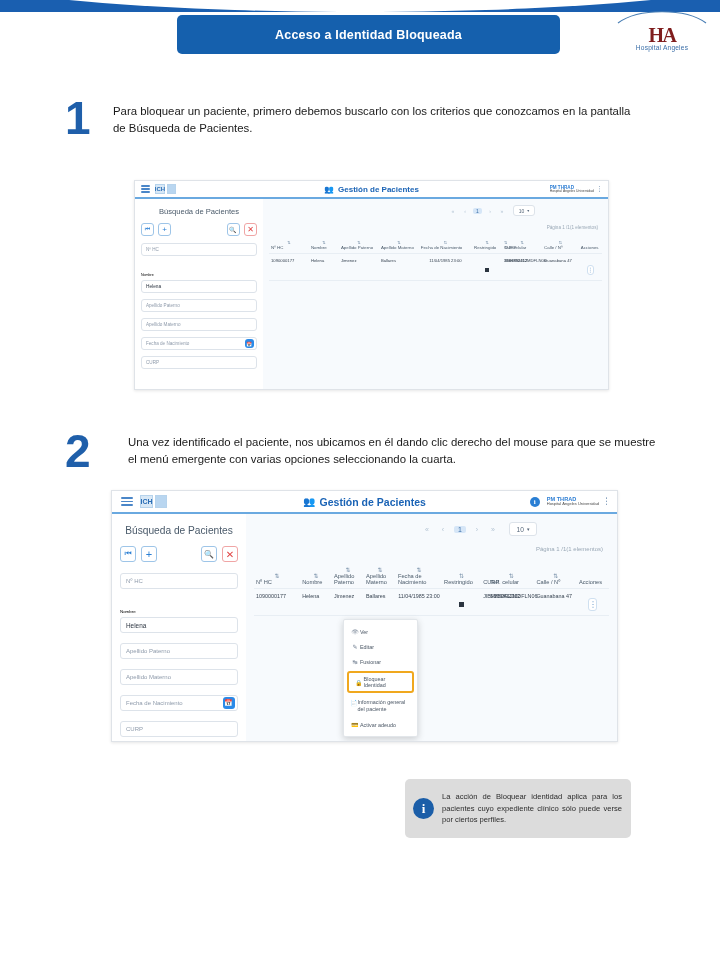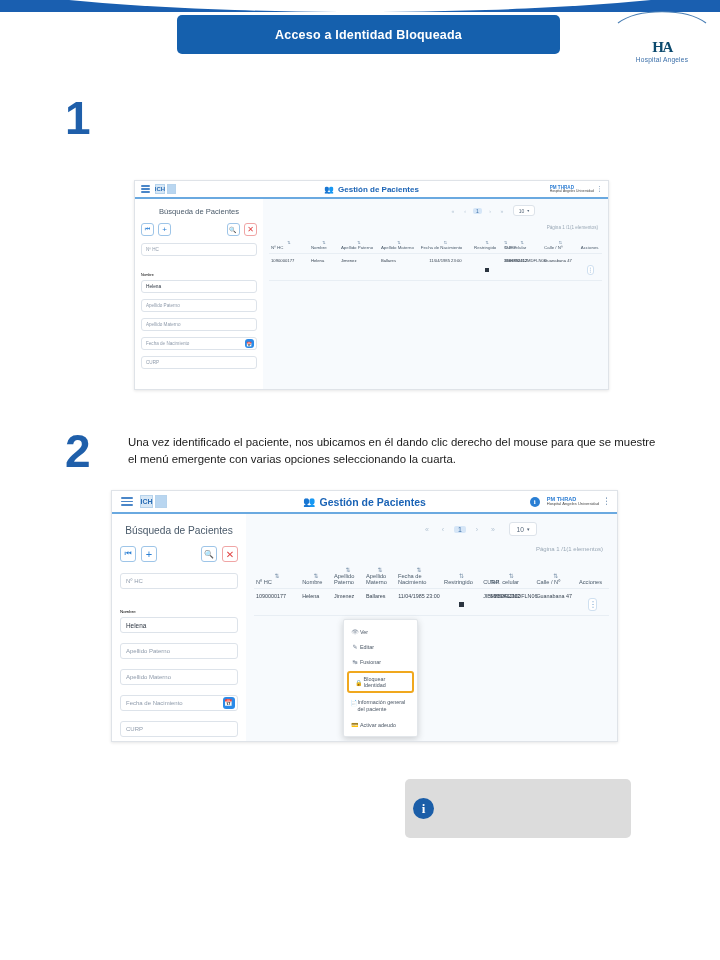--- a/index.html
+++ b/index.html
@@ -24,22 +24,22 @@
   .title-pill{
     position:absolute; left:177px; top:15px; width:383px; height:39px;
     background:#1560ad; border-radius:5px;
     display:flex; align-items:center; justify-content:center;
     color:#fff; font-size:12.5px; font-weight:bold; letter-spacing:.2px;
   }
   
   .logo{ position:absolute; right:12px; top:10px; width:92px; height:42px; text-align:center; }
   .logo .arc{ display:block; width:92px; height:15px; }
   .logo .ha{
-    font-size:15px; font-weight:bold; color:#0c4a6e; letter-spacing:-1.5px;
-    line-height:13px; margin-top:16px; font-family:"Liberation Serif", serif;
+    font-size:20px; font-weight:bold; color:#7f1d1d; letter-spacing:-1.5px;
+    line-height:13px; margin-top:4px; font-family:"Liberation Serif", serif;
   }
   .logo .hname{ font-size:6.6px; color:#3a6ea8; letter-spacing:.2px; margin-top:2px; }
 
   
   .step-num{
     position:absolute; color:#1f5faa; font-weight:bold;
     font-size:46px; line-height:46px; font-family:"Liberation Sans", sans-serif;
   }
   .step-txt{
     position:absolute; color:#1a1a1a; font-size:11.4px; line-height:16.5px;
@@ -176,20 +176,21 @@
 
   <div class="logo">
     <svg class="arc" viewBox="0 0 92 15">
       <path d="M2 13 C 22 -2, 70 -2, 90 13" fill="none" stroke="#4a7fb5" stroke-width="1.2"></path>
     </svg>
     <div class="ha">HA</div>
     <div class="hname">Hospital Angeles</div>
   </div>
 
   <div class="step-num" style="left:65px; top:95px;">1</div>
+  <div class="step-txt" style="left:113px; top:103px;">Para bloquear un paciente, primero debemos buscarlo con los criterios que conozcamos en la pantalla de Búsqueda de Pacientes.</div>
 
   <div class="app" id="app1" style="left:134px; top:180px; width:475px; height:210px; --bar:18px;">
 
     <div class="appbar">
       <span class="hamb">
         <i style="width:9px;height:1.3px;margin:1.6px 0;"></i>
         <i style="width:9px;height:1.3px;margin:1.6px 0;"></i>
         <i style="width:9px;height:1.3px;margin:1.6px 0;"></i>
       </span>
       <span class="logo-sq">
@@ -450,15 +451,16 @@
             <span class="mic" style="width:10px; font-size:6px;">💳</span>
             <span>Activar adeudo</span>
           </div>
         </div>
       </div>
     </div>
   </div>
 
   <div class="callout">
     <div class="icircle">i</div>
+    <p>La acción de Bloquear identidad aplica para los pacientes cuyo expediente clínico sólo puede verse por ciertos perfiles.</p>
   </div>
 
 </div>
 
 </body></html>

